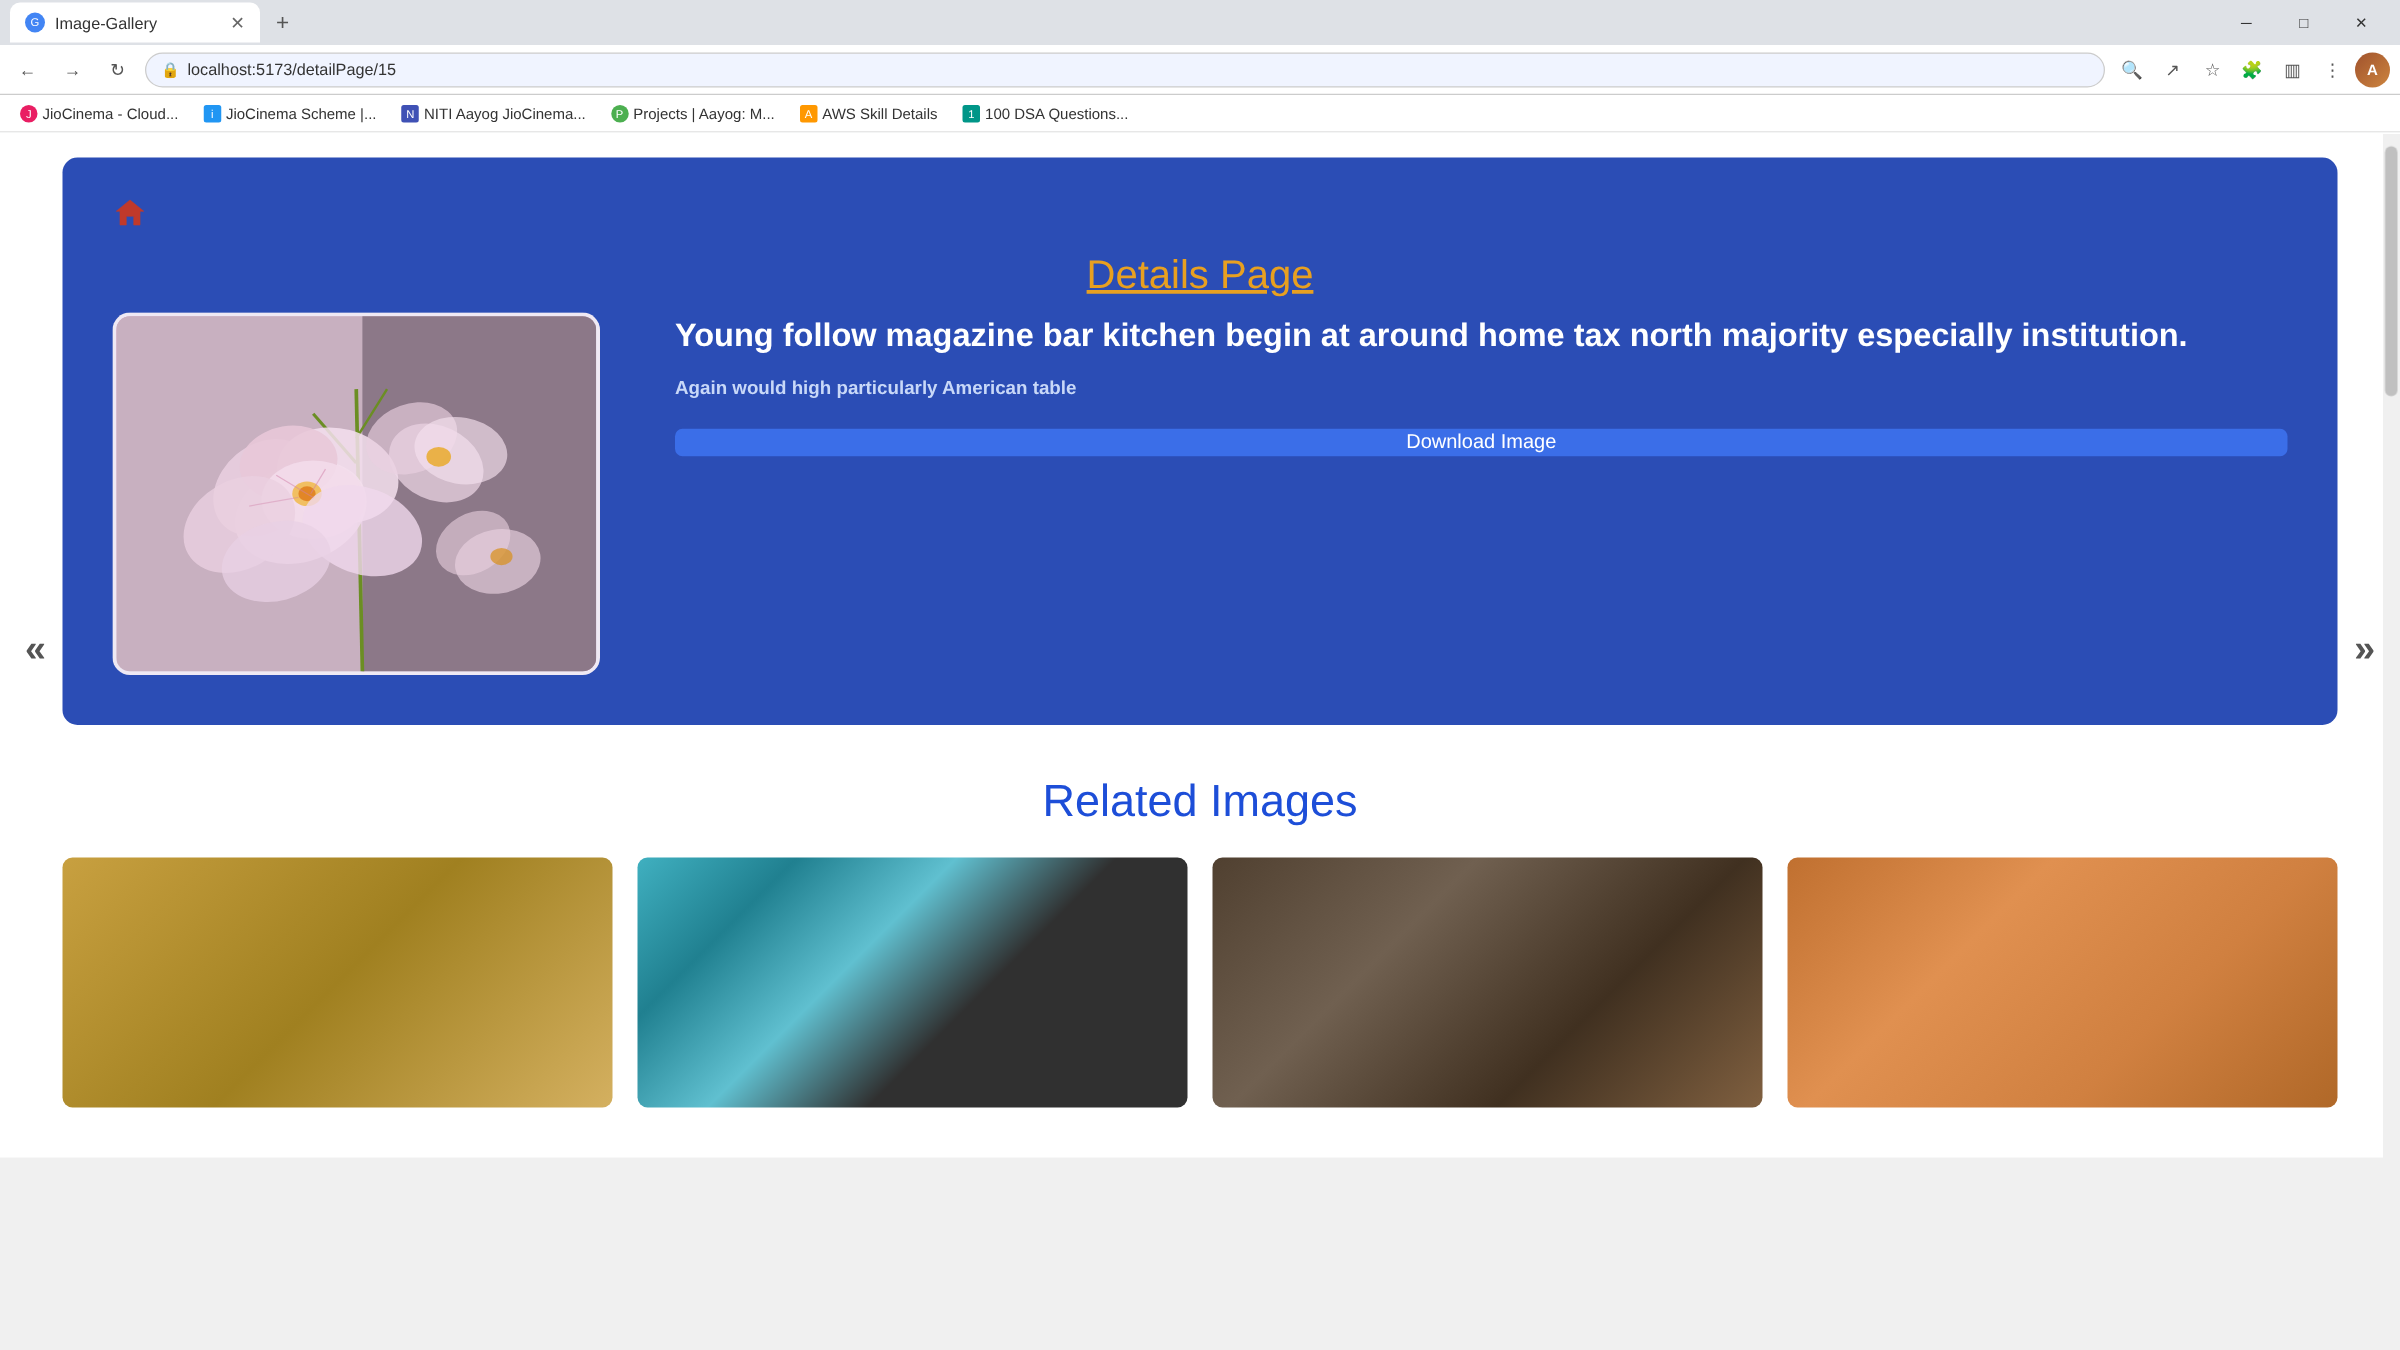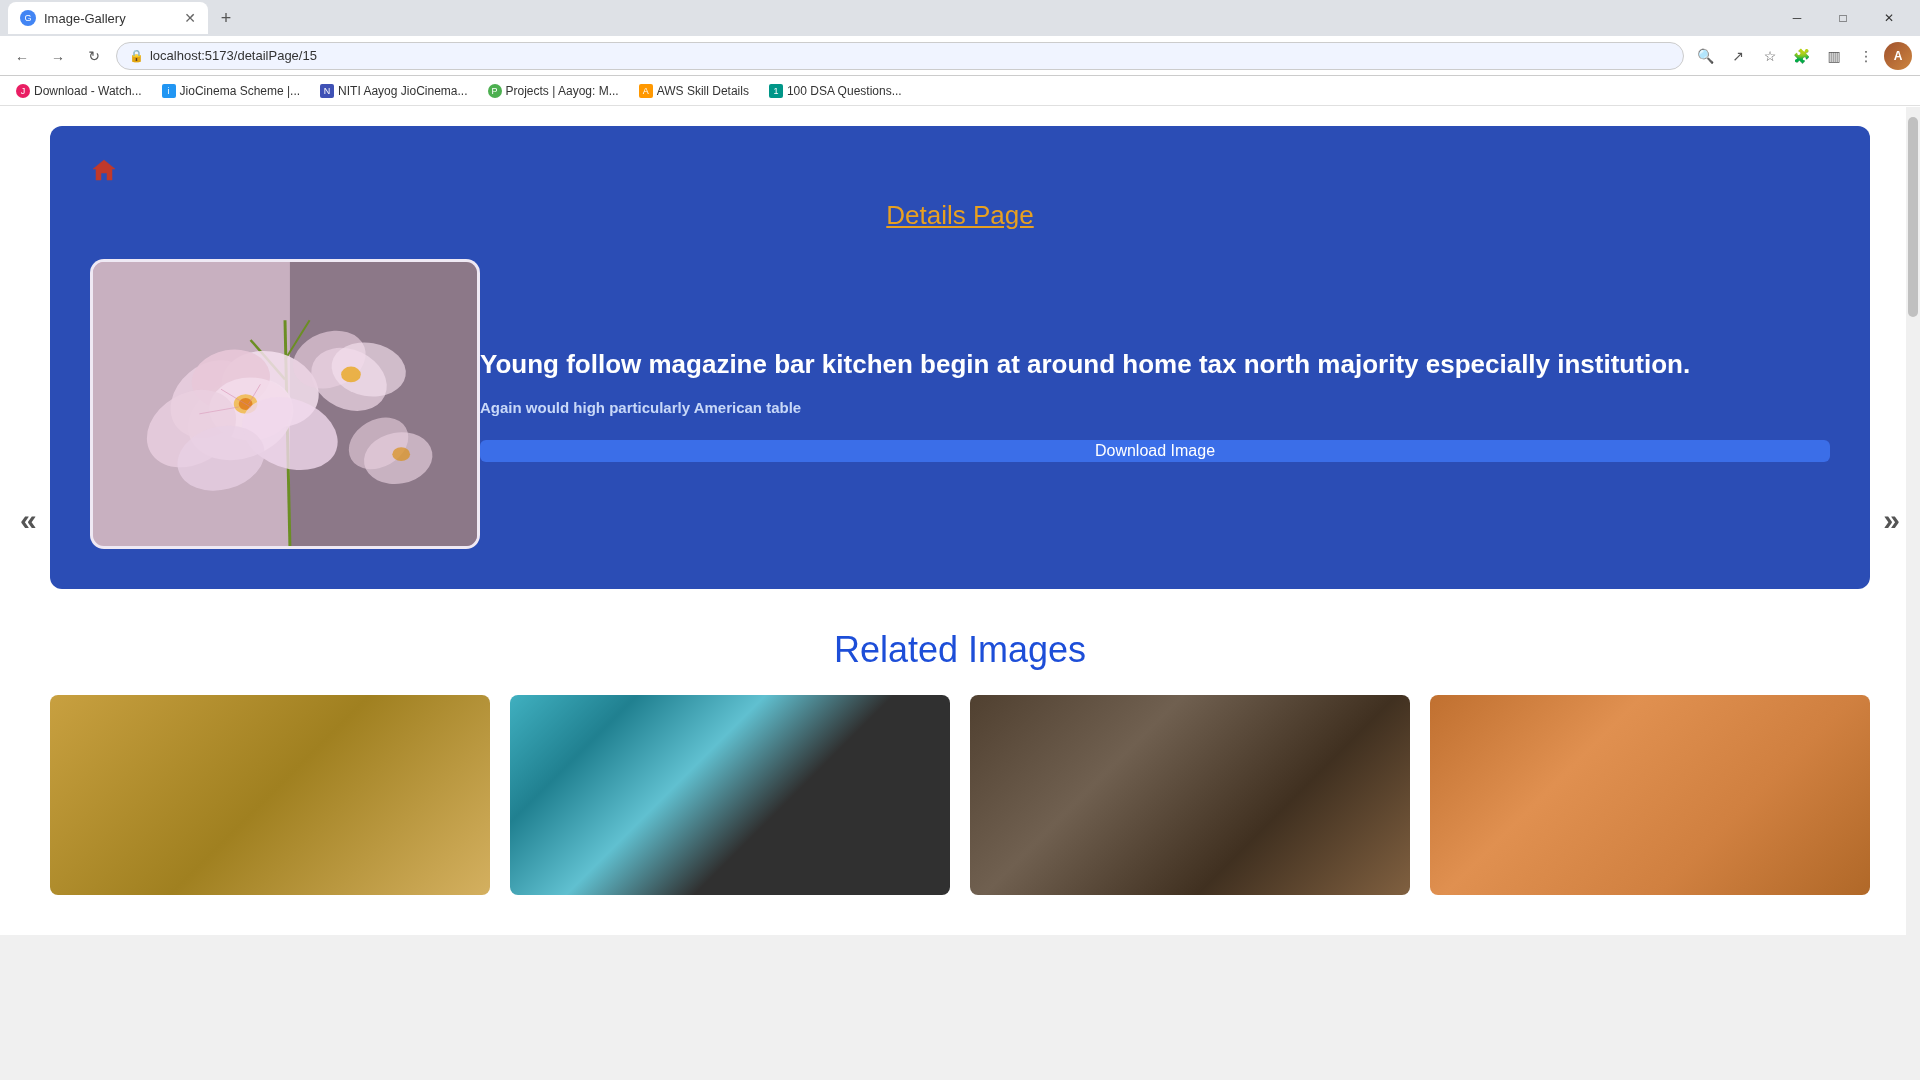--- a/index.html
+++ b/index.html
@@ -146,29 +146,30 @@
     .home-icon {
       color: #c0392b;
       font-size: 24px;
       cursor: pointer;
       display: inline-block;
       margin-bottom: 10px;
     }
     .page-title {
       text-align: center;
       color: #e8a020;
-      font-size: 26px;
+      font-size: 32px;
       font-weight: normal;
       text-decoration: underline;
-      margin-bottom: 28px;
+      margin-bottom: 12px;
     }
 
     .detail-content {
       display: flex;
-      align-items: center;
+      gap: 60px;
+      align-items: flex-start;
     }
     .detail-image {
       width: 390px;
       height: 290px;
       border-radius: 14px;
       overflow: hidden;
       flex-shrink: 0;
       border: 3px solid rgba(255,255,255,0.3);
       background: #e8e0f0;
       display: flex; align-items: center; justify-content: center;
@@ -302,21 +303,21 @@
       <div class="toolbar-icon">🧩</div>
       <div class="toolbar-icon">▥</div>
       <div class="toolbar-icon">⋮</div>
       <div class="profile-avatar">A</div>
     </div>
   </div>
 
   <div class="bookmarks-bar">
     <div class="bookmark-item">
       <span class="bookmark-favicon" style="background:#e91e63; color:white; border-radius:50%;">J</span>
-      <span>Download - Watch...</span>
+      <span>JioCinema - Cloud...</span>
     </div>
     <div class="bookmark-item">
       <span class="bookmark-favicon" style="background:#2196f3; color:white; border-radius:2px;">i</span>
       <span>JioCinema Scheme |...</span>
     </div>
     <div class="bookmark-item">
       <span class="bookmark-favicon" style="background:#3f51b5; color:white; border-radius:2px;">N</span>
       <span>NITI Aayog JioCinema...</span>
     </div>
     <div class="bookmark-item">

